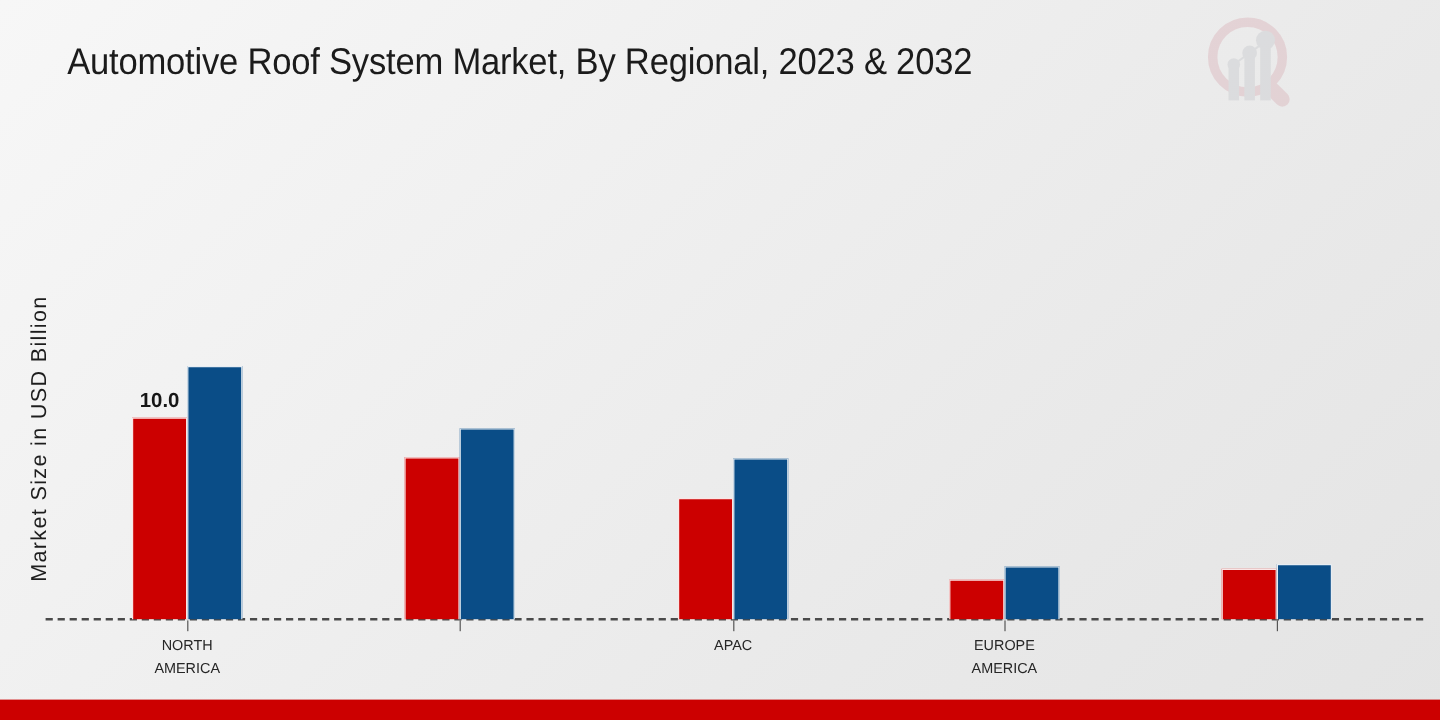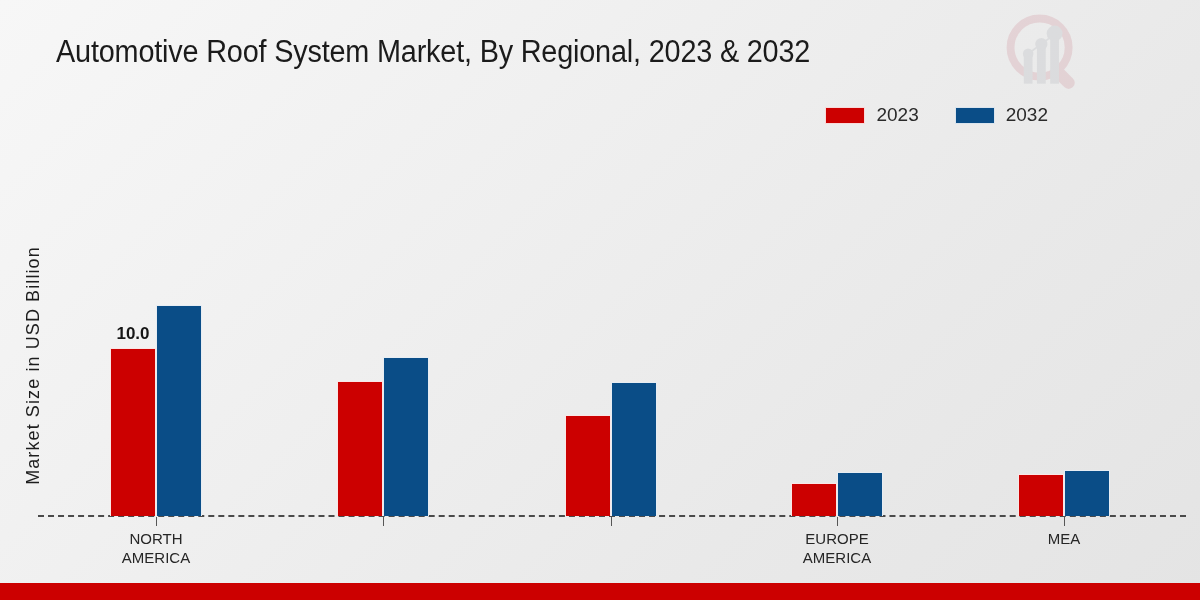--- a/index.html
+++ b/index.html
@@ -141,21 +141,21 @@
     height: 9px;
     border-left: 1px solid #565656;
   }
 
   .category-label {
     position: absolute;
     top: 529px;
     width: 190px;
     text-align: center;
     font-family: "Liberation Sans", sans-serif;
-    font-size: 15px;
+    font-size: 12px;
     line-height: 19px;
     color: #262626;
     white-space: pre-line;
   }
 
   
   #footer-bar {
     position: absolute;
     left: 0;
     bottom: 0;
@@ -179,30 +179,20 @@
       <line x1="32" y1="52" x2="47" y2="41" stroke="#b9bcc1" stroke-width="2"></line>
       <line x1="47" y1="41" x2="62" y2="30" stroke="#b9bcc1" stroke-width="2"></line>
       <circle cx="32" cy="52" r="6" fill="#b9bcc1"></circle>
       <circle cx="47" cy="41" r="7" fill="#b9bcc1"></circle>
       <circle cx="62" cy="29" r="9" fill="#b9bcc1"></circle>
     </svg>
   </div>
 
   <div id="chart-title">Automotive Roof System Market, By Regional, 2023 &amp; 2032</div>
 
-  <div id="legend">
-    <div class="legend-item">
-      <span class="legend-swatch" style="background:#cc0000"></span>
-      <span class="legend-label">2023</span>
-    </div>
-    <div class="legend-item">
-      <span class="legend-swatch" style="background:#0a4d87"></span>
-      <span class="legend-label">2032</span>
-    </div>
-  </div>
 
   <div id="y-axis-title">Market Size in USD Billion</div>
 
   <div id="plot-area">
     <div id="axis-line"></div>
 
     <div class="bar-group" style="left:110px">
       <div class="bar series-2023" style="height:168px">
         <span class="bar-value-label">10.0</span>
       </div>
@@ -216,32 +206,32 @@
       <div class="bar series-2023" style="height:135px"></div>
       <div class="bar series-2032" style="height:159px"></div>
     </div>
     <div class="tick-mark" style="left:383px"></div>
 
     <div class="bar-group" style="left:565px">
       <div class="bar series-2023" style="height:101px"></div>
       <div class="bar series-2032" style="height:134px"></div>
     </div>
     <div class="tick-mark" style="left:611px"></div>
+    <div class="category-label" style="left:516px">APAC</div>
 
     <div class="bar-group" style="left:791px">
       <div class="bar series-2023" style="height:33px"></div>
       <div class="bar series-2032" style="height:44px"></div>
     </div>
     <div class="tick-mark" style="left:837px"></div>
     <div class="category-label" style="left:742px">EUROPE
 AMERICA</div>
 
     <div class="bar-group" style="left:1018px">
       <div class="bar series-2023" style="height:42px"></div>
       <div class="bar series-2032" style="height:46px"></div>
     </div>
     <div class="tick-mark" style="left:1064px"></div>
-    <div class="category-label" style="left:969px">MEA</div>
   </div>
 
   <div id="footer-bar"></div>
 
 </div>
 
 </body></html>

